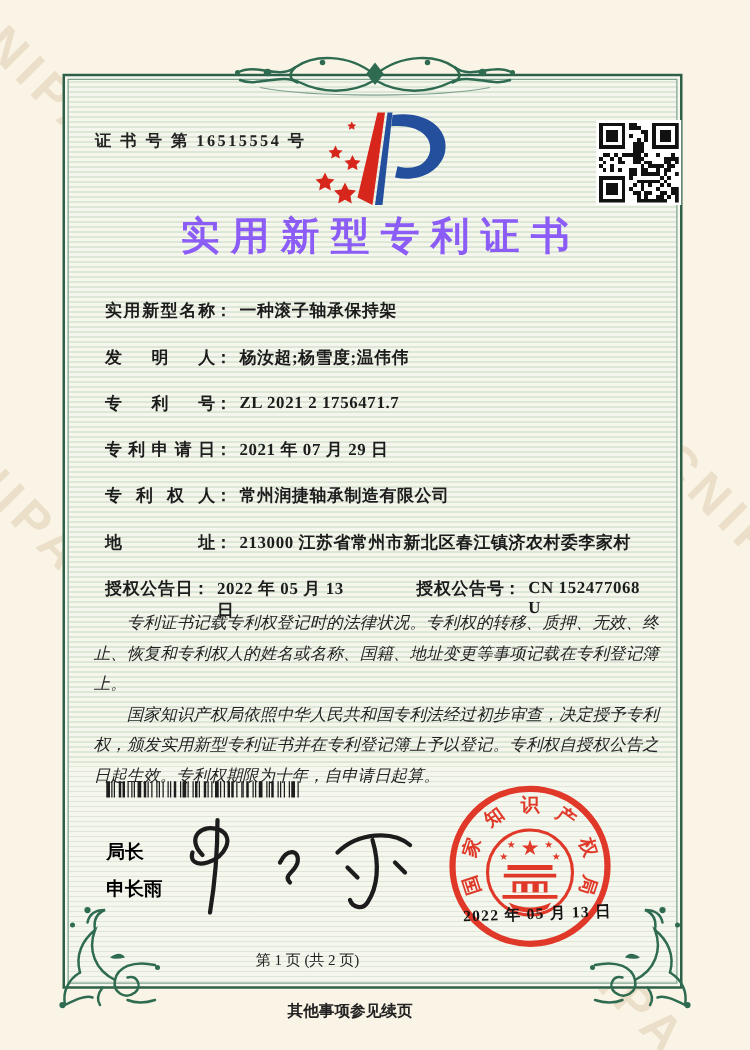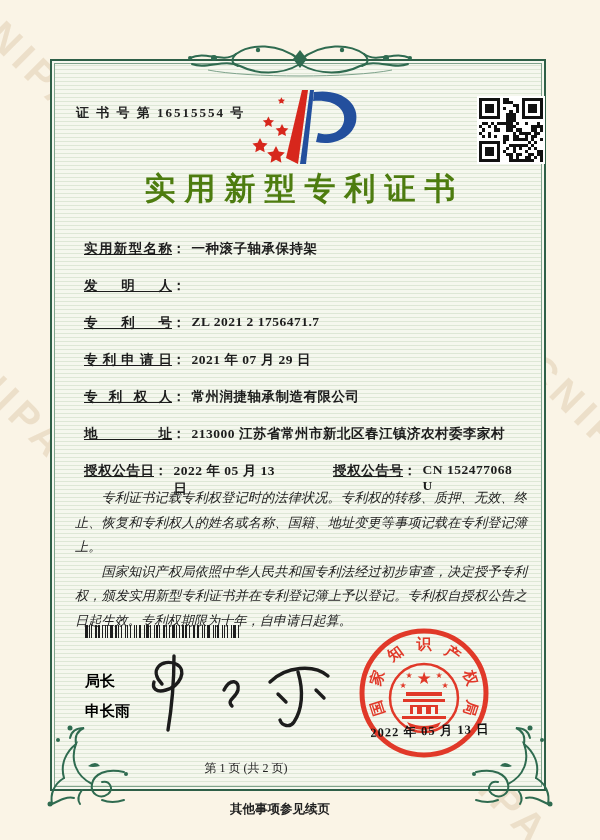--- a/index.html
+++ b/index.html
@@ -46,28 +46,28 @@
 
   
   .cert-no{
     position:absolute;left:76px;top:104px;
     font-size:13px;letter-spacing:2px;color:#222;font-weight:bold;
   }
   .logo{position:absolute;left:238px;top:86px;width:124px;height:84px;}
   .qr{position:absolute;left:477px;top:96px;width:68px;height:68px;background:#fff;padding:2px;box-sizing:border-box;}
   .title{
     position:absolute;left:0;top:168px;width:600px;
-    text-align:center;font-size:31px;font-weight:bold;color:#4d7c0f;
+    text-align:center;font-size:31px;font-weight:bold;color:#8b5cf6;
     letter-spacing:9px;text-indent:9px;
   }
 
   
   .fields{position:absolute;left:84px;top:240px;width:436px;font-size:13.5px;color:#1c1c1c;}
   .frow{height:37px;display:flex;align-items:flex-start;font-weight:bold;}
-  .flabel{display:inline-block;width:88px;text-align:justify;text-align-last:justify;flex:none;text-decoration:underline;}
+  .flabel{display:inline-block;width:88px;text-align:justify;text-align-last:justify;flex:none;}
   .fcolon{flex:none;margin-right:6px;}
   .fvalue{letter-spacing:0.5px;}
   .frow.split{justify-content:flex-start;}
   .frow.split .col2{margin-left:44px;display:flex;}
   .frow.split .flabel{width:70px;}
 
   
   .bodytext{
     position:absolute;left:75px;top:486px;width:452px;
     font-size:13.2px;line-height:24.5px;color:#222;
@@ -420,20 +420,21 @@
 
   <div class="fields">
     <div class="frow">
       <span class="flabel">实用新型名称</span>
         <span class="fcolon">：</span>
       <span class="fvalue">一种滚子轴承保持架</span>
     </div>
     <div class="frow">
       <span class="flabel">发明人</span>
         <span class="fcolon">：</span>
+      <span class="fvalue">杨汝超;杨雪度;温伟伟</span>
     </div>
     <div class="frow">
       <span class="flabel">专利号</span>
         <span class="fcolon">：</span>
       <span class="fvalue">ZL 2021 2 1756471.7</span>
     </div>
     <div class="frow">
       <span class="flabel">专利申请日</span>
         <span class="fcolon">：</span>
       <span class="fvalue">2021 年 07 月 29 日</span>

